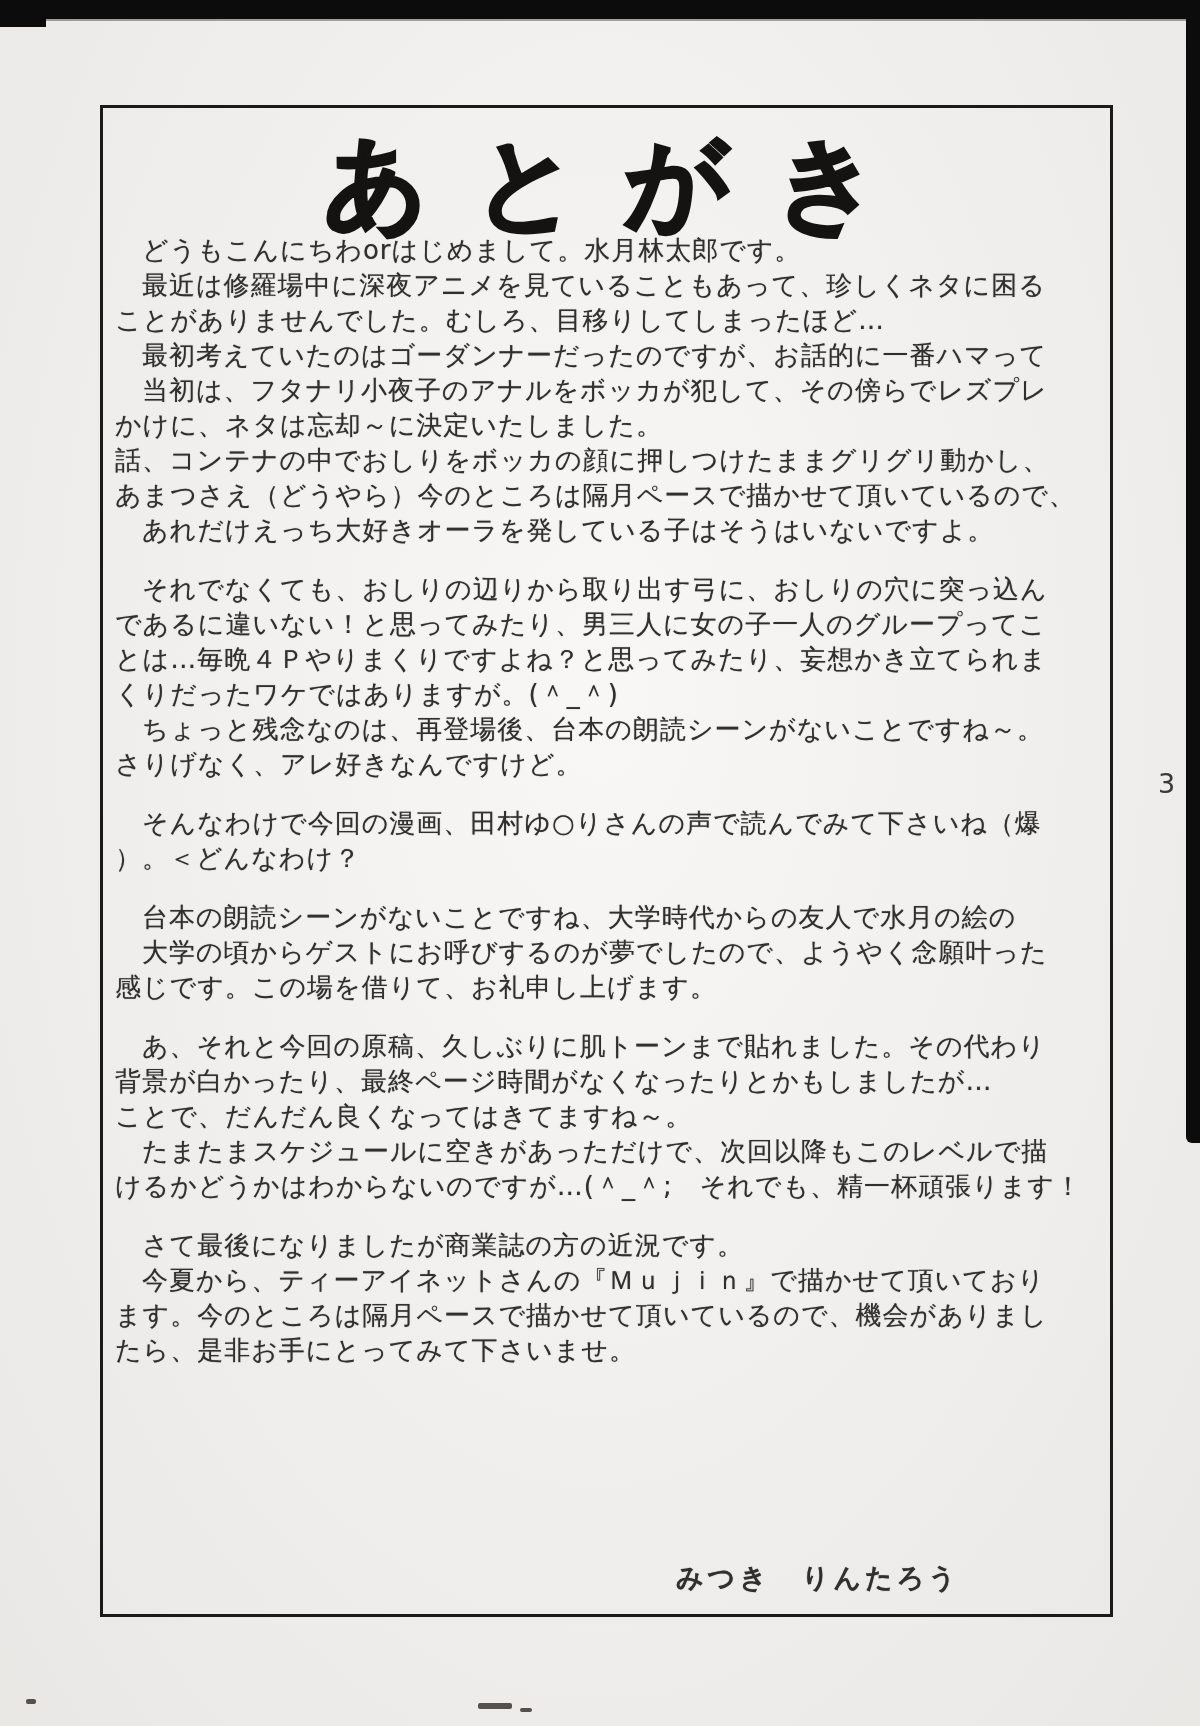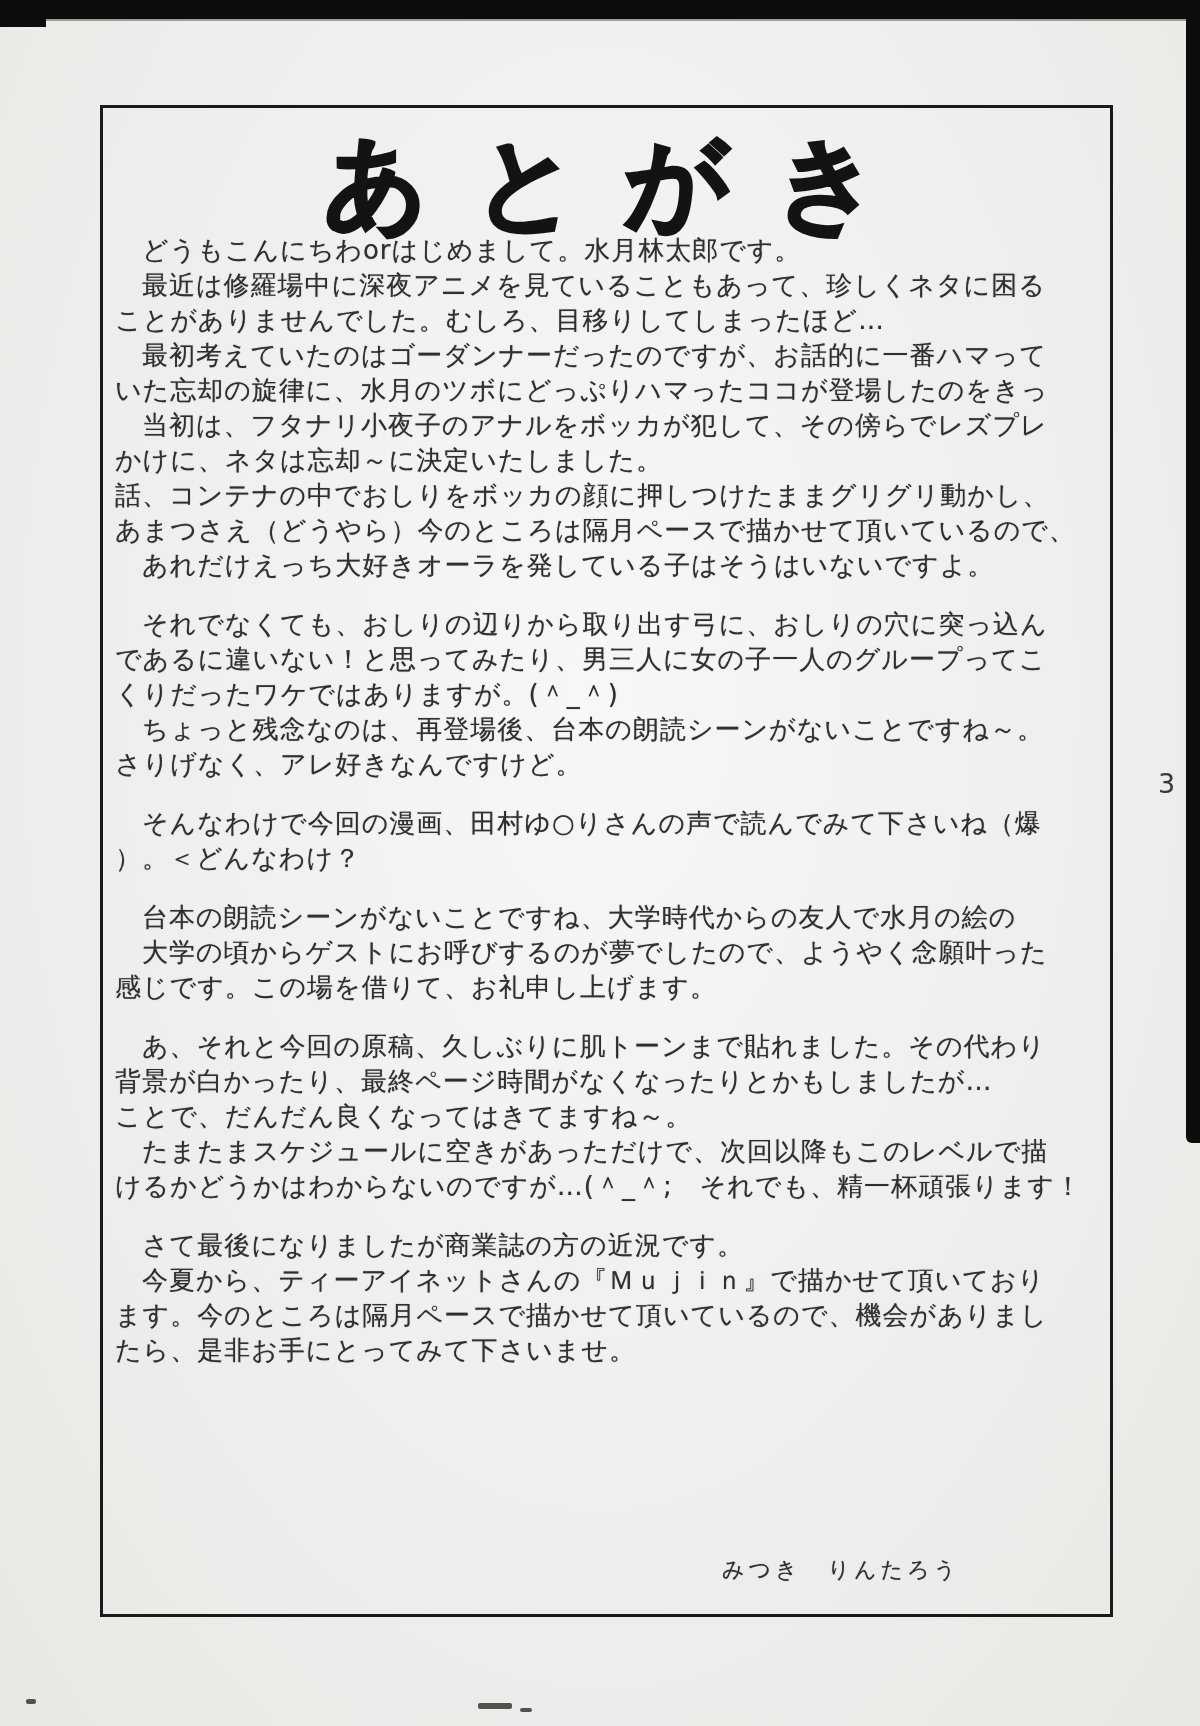--- a/index.html
+++ b/index.html
@@ -84,25 +84,26 @@
     letter-spacing: 1px;
     white-space: pre;
   }
   .tline.blank {
     min-height: 24px;
     line-height: 24px;
   }
   .signature {
     position: absolute;
     right: 150px;
-    bottom: 29px;
-    font-size: 22px;
+    bottom: 18px;
+    font-size: 27px;
     letter-spacing: 4px;
     color: #302f2d;
     text-shadow: 0 0 1px rgba(48,47,45,0.55);
+    font-weight: bold;
   }
   .page-number {
     position: absolute;
     left: 1158px; top: 768px;
     font-size: 27px;
     color: #3a3936;
   }
 </style>
 </head>
 <body>
@@ -112,29 +113,29 @@
   <div class="scan-corner-left"></div>
   <div class="scan-bar-right"></div>
 
   <div class="frame">
     <h1 class="title">あとがき</h1>
     <div class="body-text">
         <div class="tline">　どうもこんにちわorはじめまして。水月林太郎です。</div>
         <div class="tline">　最近は修羅場中に深夜アニメを見ていることもあって、珍しくネタに困る</div>
         <div class="tline">ことがありませんでした。むしろ、目移りしてしまったほど…</div>
         <div class="tline">　最初考えていたのはゴーダンナーだったのですが、お話的に一番ハマって</div>
-        <div class="tline">いた忘却の旋律に、水月のツボにどっぷりハマったココが登場したのをきっ</div>
         <div class="tline">　当初は、フタナリ小夜子のアナルをボッカが犯して、その傍らでレズプレ</div>
         <div class="tline">かけに、ネタは忘却～に決定いたしました。</div>
         <div class="tline">話、コンテナの中でおしりをボッカの顔に押しつけたままグリグリ動かし、</div>
         <div class="tline">あまつさえ（どうやら）今のところは隔月ペースで描かせて頂いているので、</div>
         <div class="tline">　あれだけえっち大好きオーラを発している子はそうはいないですよ。</div>
         <div class="tline blank"></div>
         <div class="tline">　それでなくても、おしりの辺りから取り出す弓に、おしりの穴に突っ込ん</div>
         <div class="tline">であるに違いない！と思ってみたり、男三人に女の子一人のグループってこ</div>
+        <div class="tline">とは…毎晩４Ｐやりまくりですよね？と思ってみたり、妄想かき立てられま</div>
         <div class="tline">くりだったワケではありますが。(＾_＾)</div>
         <div class="tline">　ちょっと残念なのは、再登場後、台本の朗読シーンがないことですね～。</div>
         <div class="tline">さりげなく、アレ好きなんですけど。</div>
         <div class="tline blank"></div>
         <div class="tline">　そんなわけで今回の漫画、田村ゆ○りさんの声で読んでみて下さいね（爆</div>
         <div class="tline">）。＜どんなわけ？</div>
         <div class="tline blank"></div>
         <div class="tline">　台本の朗読シーンがないことですね、大学時代からの友人で水月の絵の</div>
         <div class="tline">　大学の頃からゲストにお呼びするのが夢でしたので、ようやく念願叶った</div>
         <div class="tline">感じです。この場を借りて、お礼申し上げます。</div>

